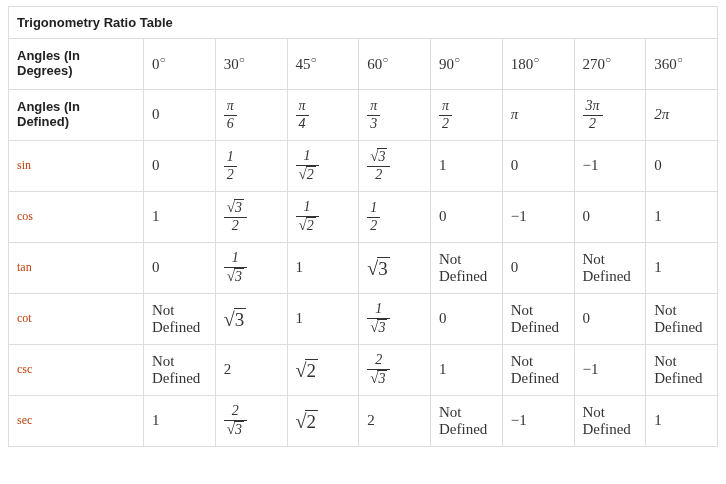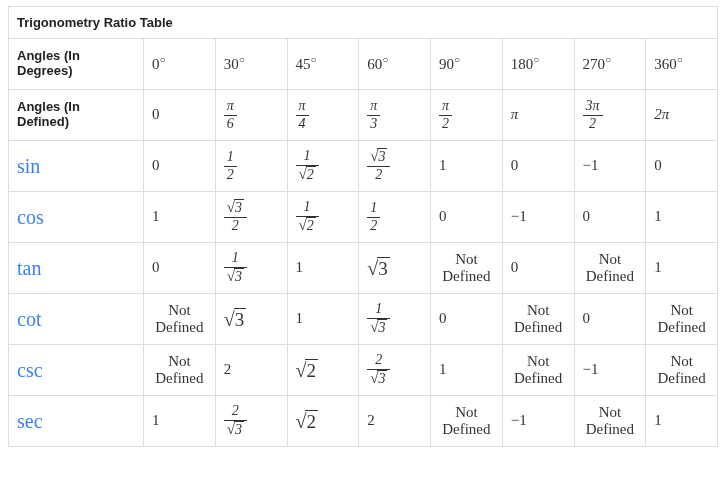--- a/index.html
+++ b/index.html
@@ -46,22 +46,22 @@
   table.trig th.rowhead {
     font-family: "Liberation Sans", sans-serif;
     font-weight: bold;
     font-size: 13px;
     color: #222;
     width: 118px;
     margin-top: 24px;
   }
   table.trig td.funcname {
     font-family: "Liberation Serif", serif;
-    font-size: 20px;
-    color: #3b82f6;
+    font-size: 12px;
+    color: #c2410c;
     width: 118px;
   }
   table.trig td.cell {
     font-family: "Liberation Serif", serif;
     font-size: 15px;
     color: #333;
   }
   .deg sup {
     font-size: 10px;
     vertical-align: super;
@@ -94,21 +94,21 @@
   .rad .sign { font-size: 15px; }
   .rad .under {
     border-top: 1px solid #333;
     padding: 0 2px 0 1px;
     margin-left: -1px;
     font-size: 14px;
   }
   .big .sign { font-size: 20px; }
   .big .under { font-size: 19px; }
   .nd { display: block; }
-  .nd span { display: block; text-align: center; }
+  .nd span { display: block; }
 </style>
 </head>
 <body>
 
 <div id="table-wrap">
   <table class="trig">
     <caption>Trigonometry Ratio Table</caption>
     <tbody>
 
       <tr>

